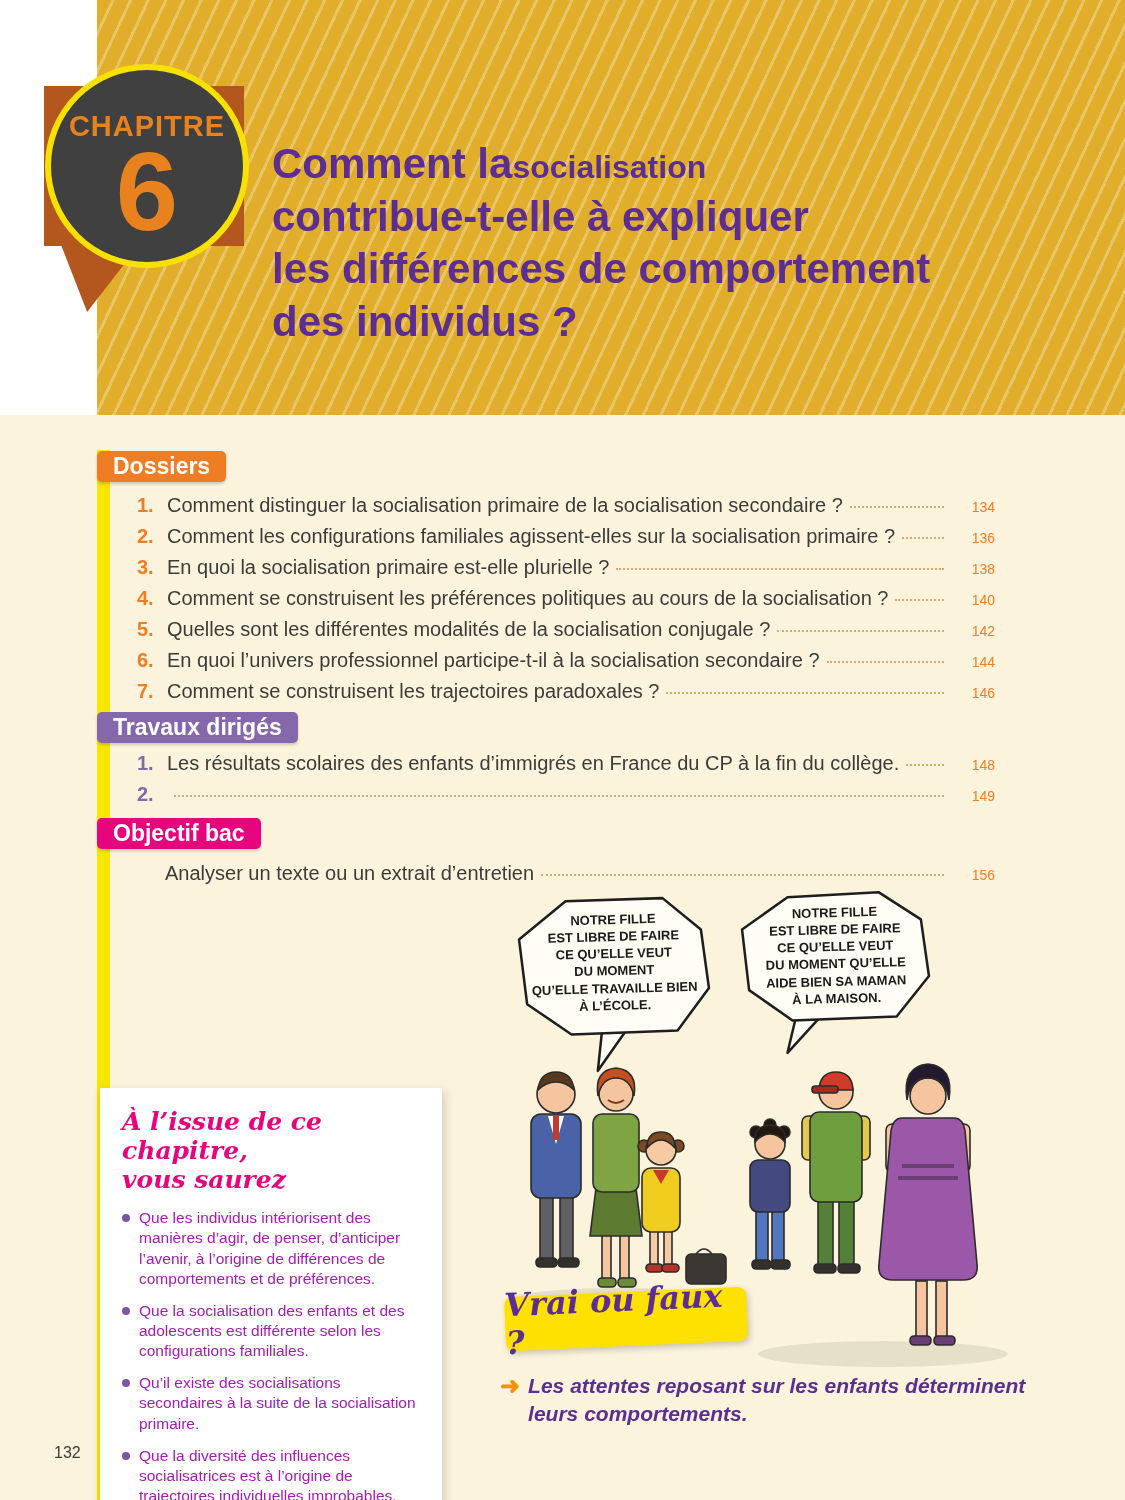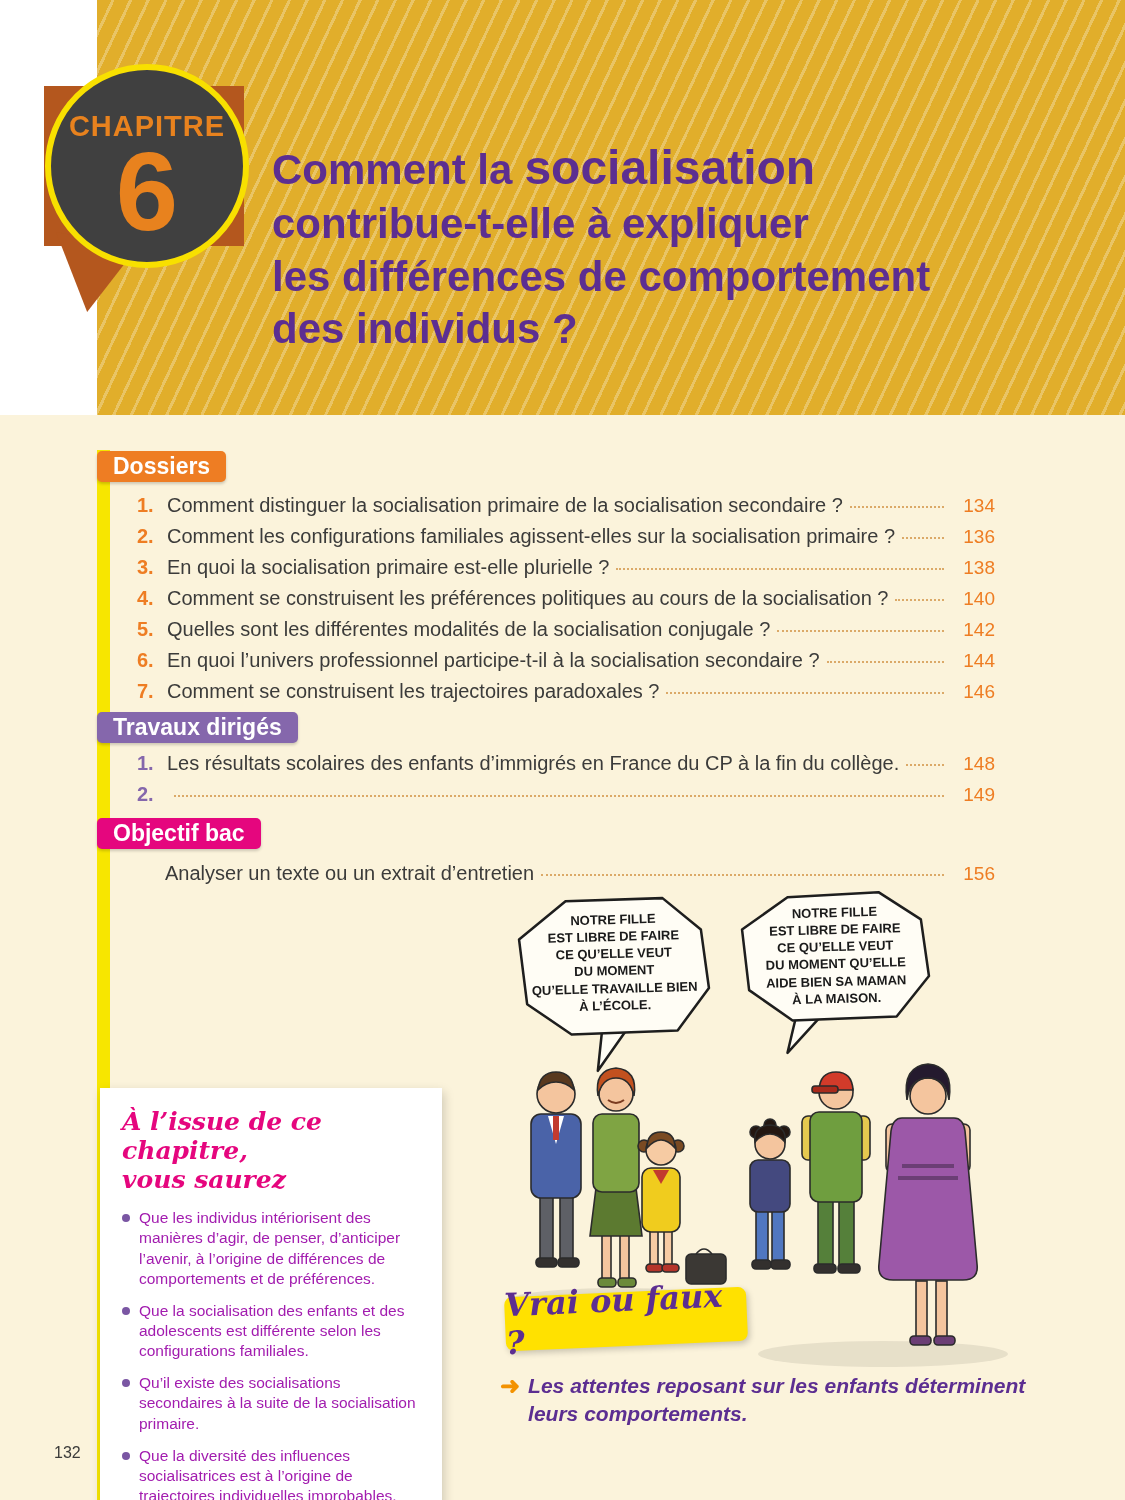--- a/index.html
+++ b/index.html
@@ -14,21 +14,21 @@
   .fold{position:absolute;left:44px;top:86px;width:200px;height:160px;background:#B4571E;}
   .fold-tail{position:absolute;left:56px;top:232px;width:82px;height:80px;background:#B4571E;
     clip-path:polygon(0 0,100% 18%,38% 100%);}
   .chapter-circle{position:absolute;left:45px;top:64px;width:204px;height:204px;border-radius:50%;
     background:#404040;border:6px solid #F8E000;box-sizing:border-box;text-align:center;}
   .chapter-label{margin-top:40px;font-size:29px;font-weight:bold;color:#E8821E;letter-spacing:1px;}
   .chapter-number{font-size:112px;font-weight:bold;color:#E8821E;line-height:0.95;margin-top:-4px;}
 
   .title{position:absolute;left:272px;top:138px;color:#5C2E91;font-weight:bold;font-size:42px;line-height:1.25;}
   .title .line1{white-space:nowrap;}
-  .title .bold-word{font-size:48px;margin-left:12px;}
+  .title .bold-word{font-size:32px;}
 
   
   .stripe-v{position:absolute;left:97px;top:450px;width:13px;height:1050px;background:#F7E600;}
 
   
   .badge{position:absolute;left:97px;height:31px;line-height:31px;padding:0 16px;border-radius:5px;
     color:#fff;font-size:23px;font-weight:bold;box-shadow:0 2px 3px rgba(0,0,0,0.18);}
   .badge.b-dossiers{top:451px;background:#EE7D23;}
   .badge.b-travaux{top:712px;background:#8567AC;}
   .badge.b-objectif{top:818px;background:#E5067E;}
@@ -37,21 +37,21 @@
   .toc{position:absolute;left:137px;width:858px;}
   .toc.t-dossiers{top:494px;}
   .toc.t-travaux{top:752px;}
   .toc.t-objectif{top:862px;padding-left:28px;width:830px;}
   .toc-row{display:flex;align-items:baseline;margin-bottom:8px;font-size:20px;color:#3B3B3A;}
   .toc-num{flex:0 0 30px;font-weight:bold;}
   .t-dossiers .toc-num{color:#EE7D23;}
   .t-travaux .toc-num{color:#8567AC;}
   .toc-text{white-space:nowrap;}
   .toc-leader{flex:1;border-bottom:2px dotted #DBA968;margin:0 7px;transform:translateY(-4px);min-width:16px;}
-  .toc-page{flex:0 0 44px;text-align:right;color:#EE7D23;font-size:19px;}
+  .toc-page{flex:0 0 44px;text-align:right;color:#EE7D23;font-size:14px;}
 
   
   .bubble{position:absolute;}
   .bubble-left{left:513px;top:895px;width:202px;height:182px;}
   .bubble-right{left:737px;top:888px;width:197px;height:174px;}
   .bubble svg{position:absolute;inset:0;width:100%;height:100%;}
   .bubble-text{position:absolute;left:10px;right:10px;top:16px;text-align:center;font-size:13px;
     font-weight:bold;line-height:1.32;white-space:pre-line;color:#1a1a1a;transform:rotate(-1.5deg);}
 
   .families{position:absolute;left:498px;top:1048px;width:525px;height:335px;}

